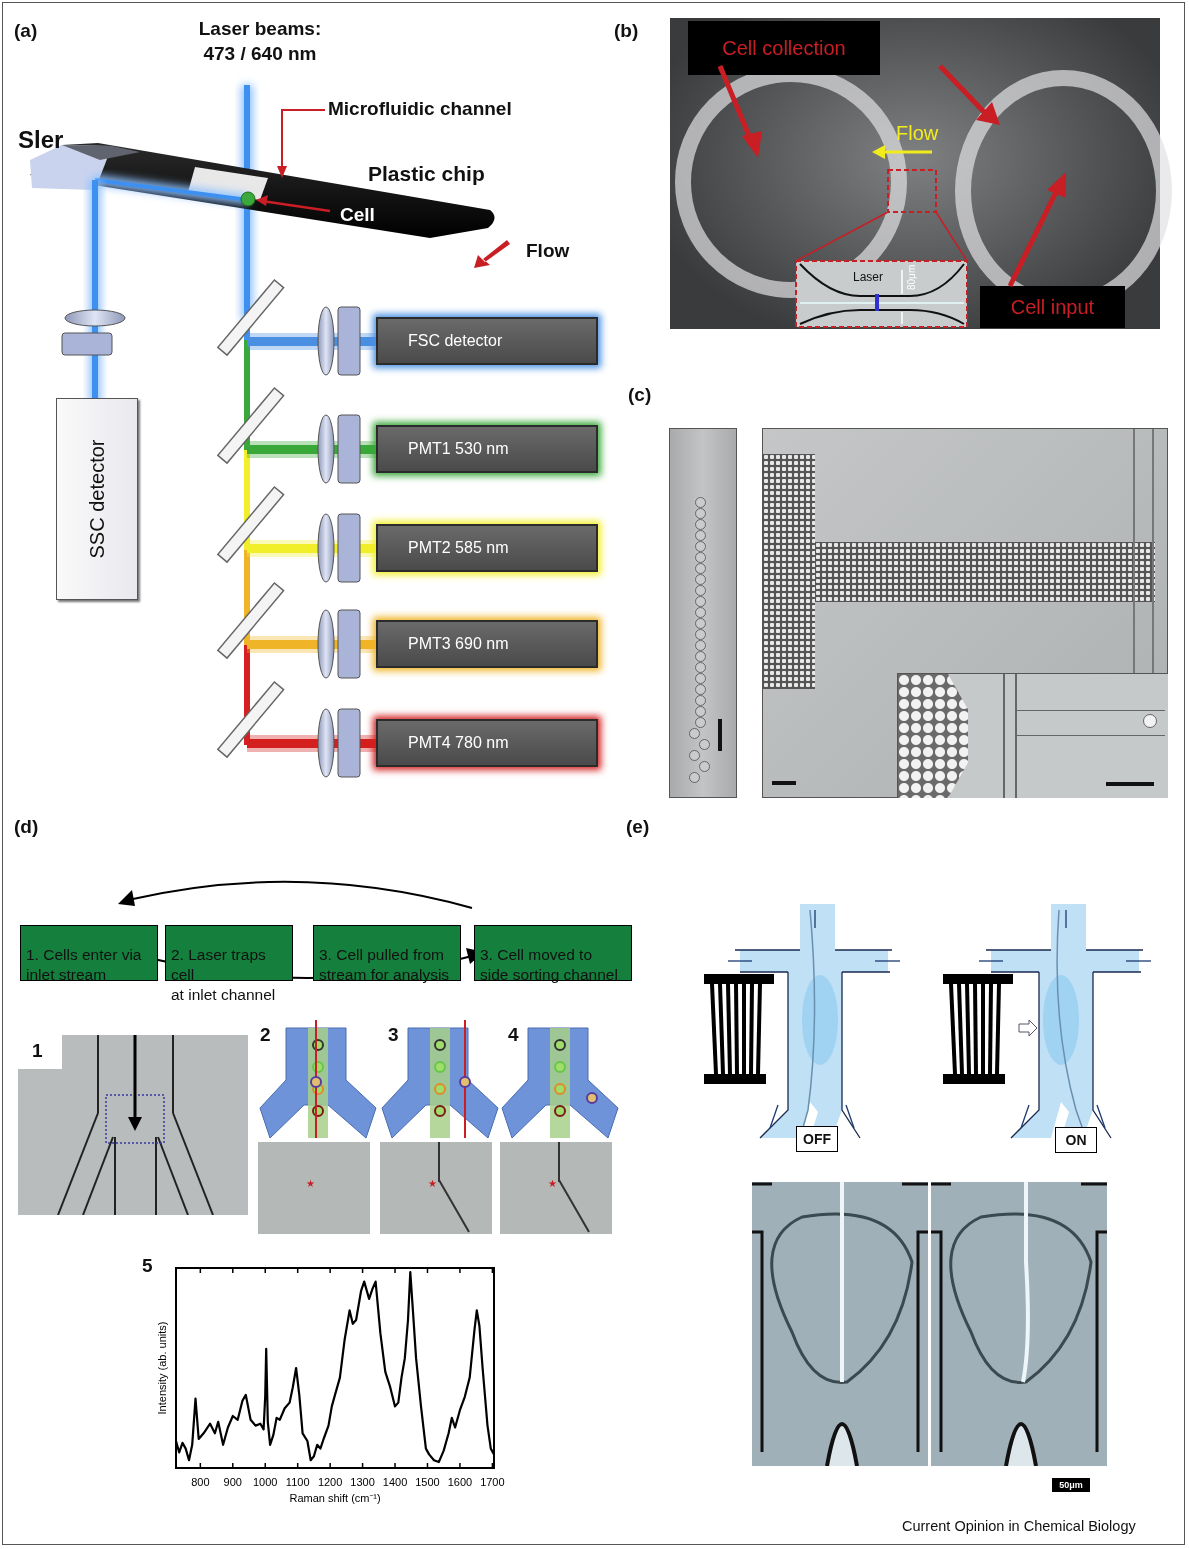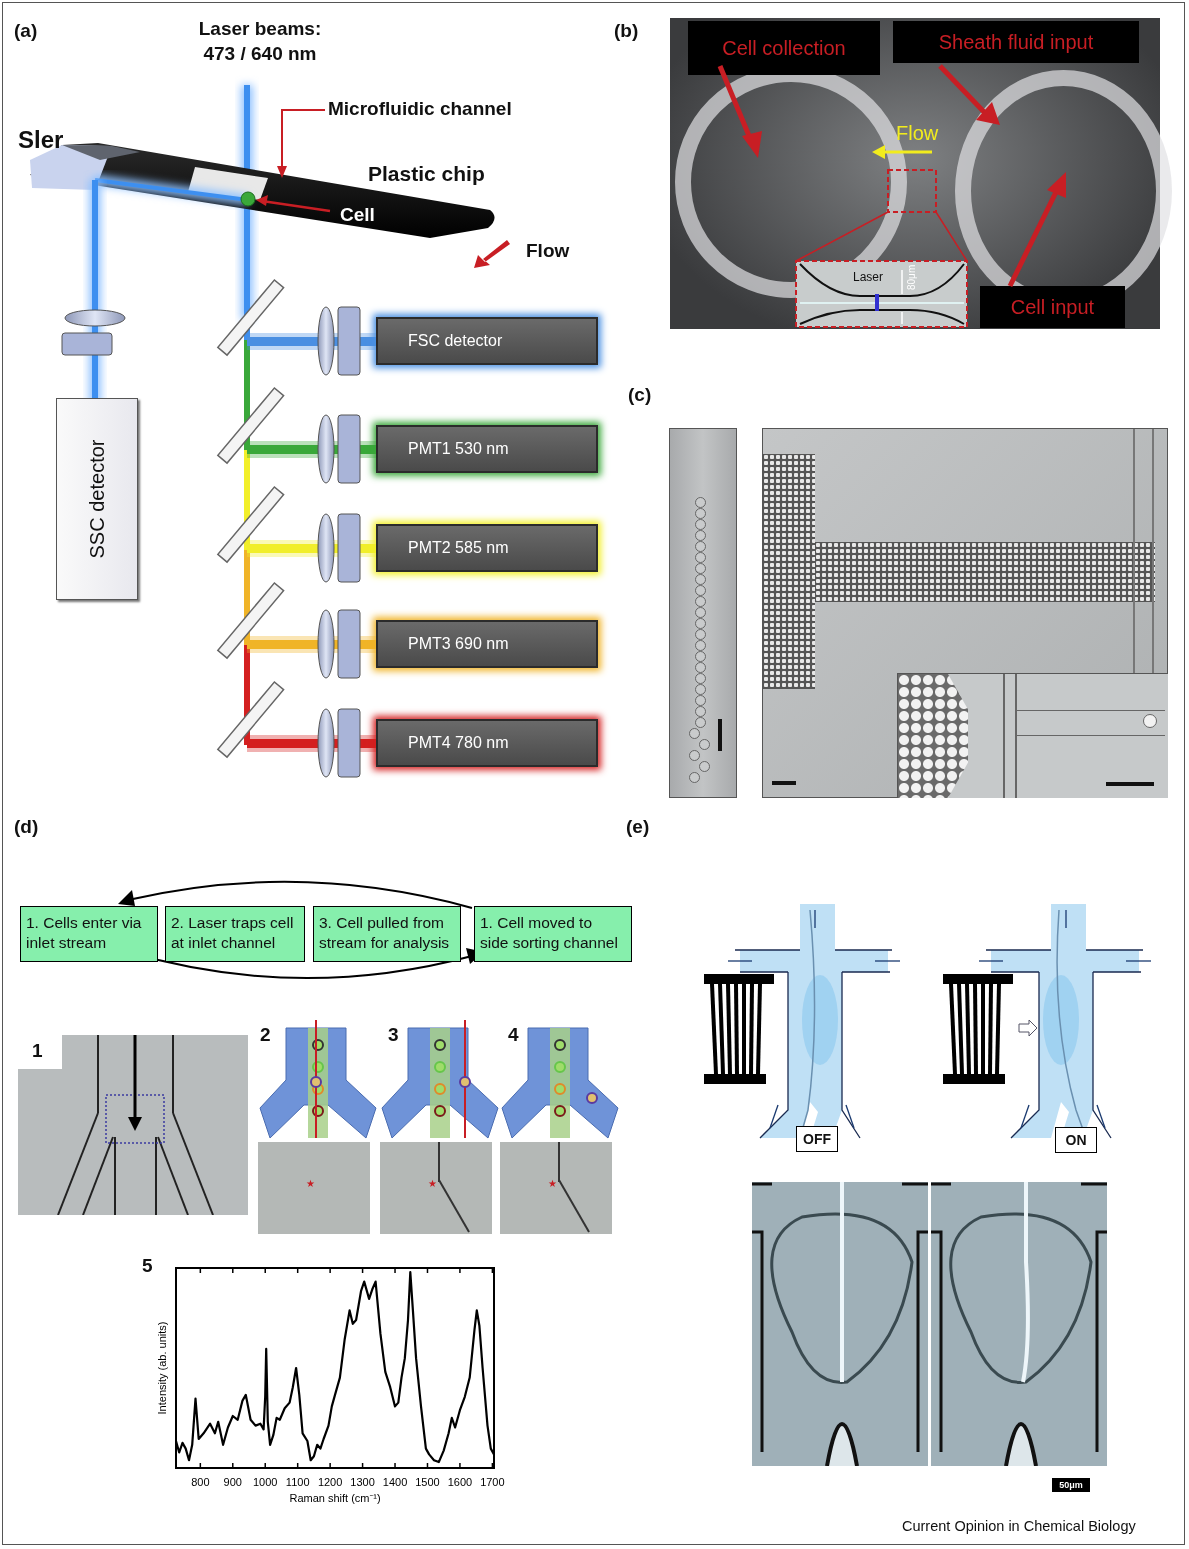--- a/index.html
+++ b/index.html
@@ -4,21 +4,21 @@
 <style>
   html,body{margin:0;padding:0;background:#fff;}
   body{width:1189px;height:1549px;position:relative;overflow:hidden;font-family:"Liberation Sans",sans-serif;color:#111;}
   .frame{position:absolute;left:2px;top:2px;width:1183px;height:1543px;border:1.5px solid #555;box-sizing:border-box;}
   .abs{position:absolute;}
   .plabel{position:absolute;font-weight:bold;font-size:19px;}
   svg{position:absolute;overflow:visible;}
   .bold{font-weight:bold;}
   .detbox{position:absolute;background:linear-gradient(#6a6a6a,#4a4a4a);color:#fff;font-size:16px;display:flex;align-items:center;padding-left:30px;box-sizing:border-box;border:2px solid #2b2b2b;}
   .photo-lbl{position:absolute;background:#000;color:#c81e24;font-size:20px;display:flex;align-items:center;justify-content:center;}
-  .stepbox{position:absolute;border:1.5px solid #000;background:#86efac;font-size:15.5px;line-height:20px;padding:6px 5px;box-sizing:border-box;}
+  .stepbox{position:absolute;border:1.5px solid #000;background:#15803d;font-size:15.5px;line-height:20px;padding:19px 5px;box-sizing:border-box;margin-top:19px;}
   .imgpanel{position:absolute;background:#b9bcbd;}
   .onoff{position:absolute;border:1.5px solid #000;font-weight:bold;font-size:14px;display:flex;align-items:center;justify-content:center;background:#fff;}
 </style>
 </head>
 <body>
 
 <div class="frame"></div>
 
 <div class="plabel" style="left:14px;top:20px;">(a)</div>
 <div class="abs bold" style="left:160px;top:16px;width:200px;text-align:center;font-size:19px;line-height:25px;">
@@ -152,21 +152,20 @@
     <div class="detbox" style="left: 376px; top: 719px; width: 222px; height: 48px; box-shadow: rgb(212, 32, 32) 0px 0px 7px 3px;">
       <span>PMT4 780 nm</span>
     </div>
   </div>
 
 <div class="plabel" style="left:614px;top:20px;">(b)</div>
 <div class="imgpanel" style="left:670px;top:18px;width:490px;height:311px;background:radial-gradient(ellipse at 50% 45%,#7e8082,#3a3b3d 80%);">
   <div class="abs" style="left:5px;top:48px;width:200px;height:200px;border-radius:50%;border:16px solid rgba(225,225,228,0.7);"></div>
   <div class="abs" style="left:285px;top:52px;width:185px;height:210px;border-radius:50%;border:16px solid rgba(225,225,228,0.7);"></div>
   <div class="photo-lbl" style="left:18px;top:3px;width:192px;height:54px;">Cell collection</div>
-  <div class="photo-lbl" style="left:223px;top:3px;width:246px;height:42px;">Sheath fluid input</div>
   <div class="photo-lbl" style="left:310px;top:268px;width:145px;height:42px;">Cell input</div>
   <div class="abs" style="left:226px;top:104px;color:#f2ec1d;font-size:20px;">Flow</div>
   <svg width="490" height="311" style="left:0;top:0;">
     <line x1="212" y1="134" x2="262" y2="134" stroke="#f2ec1d" stroke-width="3"></line>
     <polygon points="202,134 215,127 215,141" fill="#f2ec1d"></polygon>
     <line x1="50" y1="48" x2="82" y2="125" stroke="#c81e24" stroke-width="5"></line>
       <polygon points="88,140 72,118 92,113" fill="#c81e24"></polygon>
     <line x1="270" y1="48" x2="315" y2="95" stroke="#c81e24" stroke-width="5"></line>
       <polygon points="330,107 306,102 322,84" fill="#c81e24"></polygon>
     <line x1="340" y1="268" x2="388" y2="170" stroke="#c81e24" stroke-width="5"></line>
@@ -239,30 +238,30 @@
   <path d="M472,48 Q300,0 128,40" stroke="#000" stroke-width="2" fill="none"></path>
   <polygon points="118,44 132,30 135,46" fill="#000"></polygon>
   <path d="M128,92 Q300,142 472,96" stroke="#000" stroke-width="2" fill="none"></path>
   <polygon points="484,92 466,88 470,104" fill="#000"></polygon>
 </svg>
 <div id="steps">
     <div class="stepbox" style="left: 20px; top: 906px; width: 138px; height: 56px;">
       <div>1. Cells enter via</div>
       <div>inlet stream</div>
     </div>
-    <div class="stepbox" style="left: 165px; top: 906px; width: 140px; height: 56px;">
+    <div class="stepbox" style="left: 165px; top: 906px; width: 128px; height: 56px;">
       <div>2. Laser traps cell</div>
       <div>at inlet channel</div>
     </div>
     <div class="stepbox" style="left: 313px; top: 906px; width: 148px; height: 56px;">
       <div>3. Cell pulled from</div>
       <div>stream for analysis</div>
     </div>
     <div class="stepbox" style="left: 474px; top: 906px; width: 158px; height: 56px;">
-      <div>1. Cell moved to</div>
+      <div>3. Cell moved to</div>
       <div>side sorting channel</div>
     </div>
   </div>
 
 <div class="imgpanel" style="left:18px;top:1035px;width:230px;height:180px;background:#b8bcbd;clip-path:polygon(0 34px,44px 34px,44px 0,100% 0,100% 100%,0 100%);">
   <svg width="230" height="180" style="left:0;top:0;">
     <line x1="80" y1="0" x2="80" y2="78" stroke="#222" stroke-width="2"></line>
       <line x1="80" y1="78" x2="40" y2="180" stroke="#222" stroke-width="2"></line>
     <line x1="155" y1="0" x2="155" y2="78" stroke="#222" stroke-width="2"></line>
       <line x1="155" y1="78" x2="195" y2="180" stroke="#222" stroke-width="2"></line>

